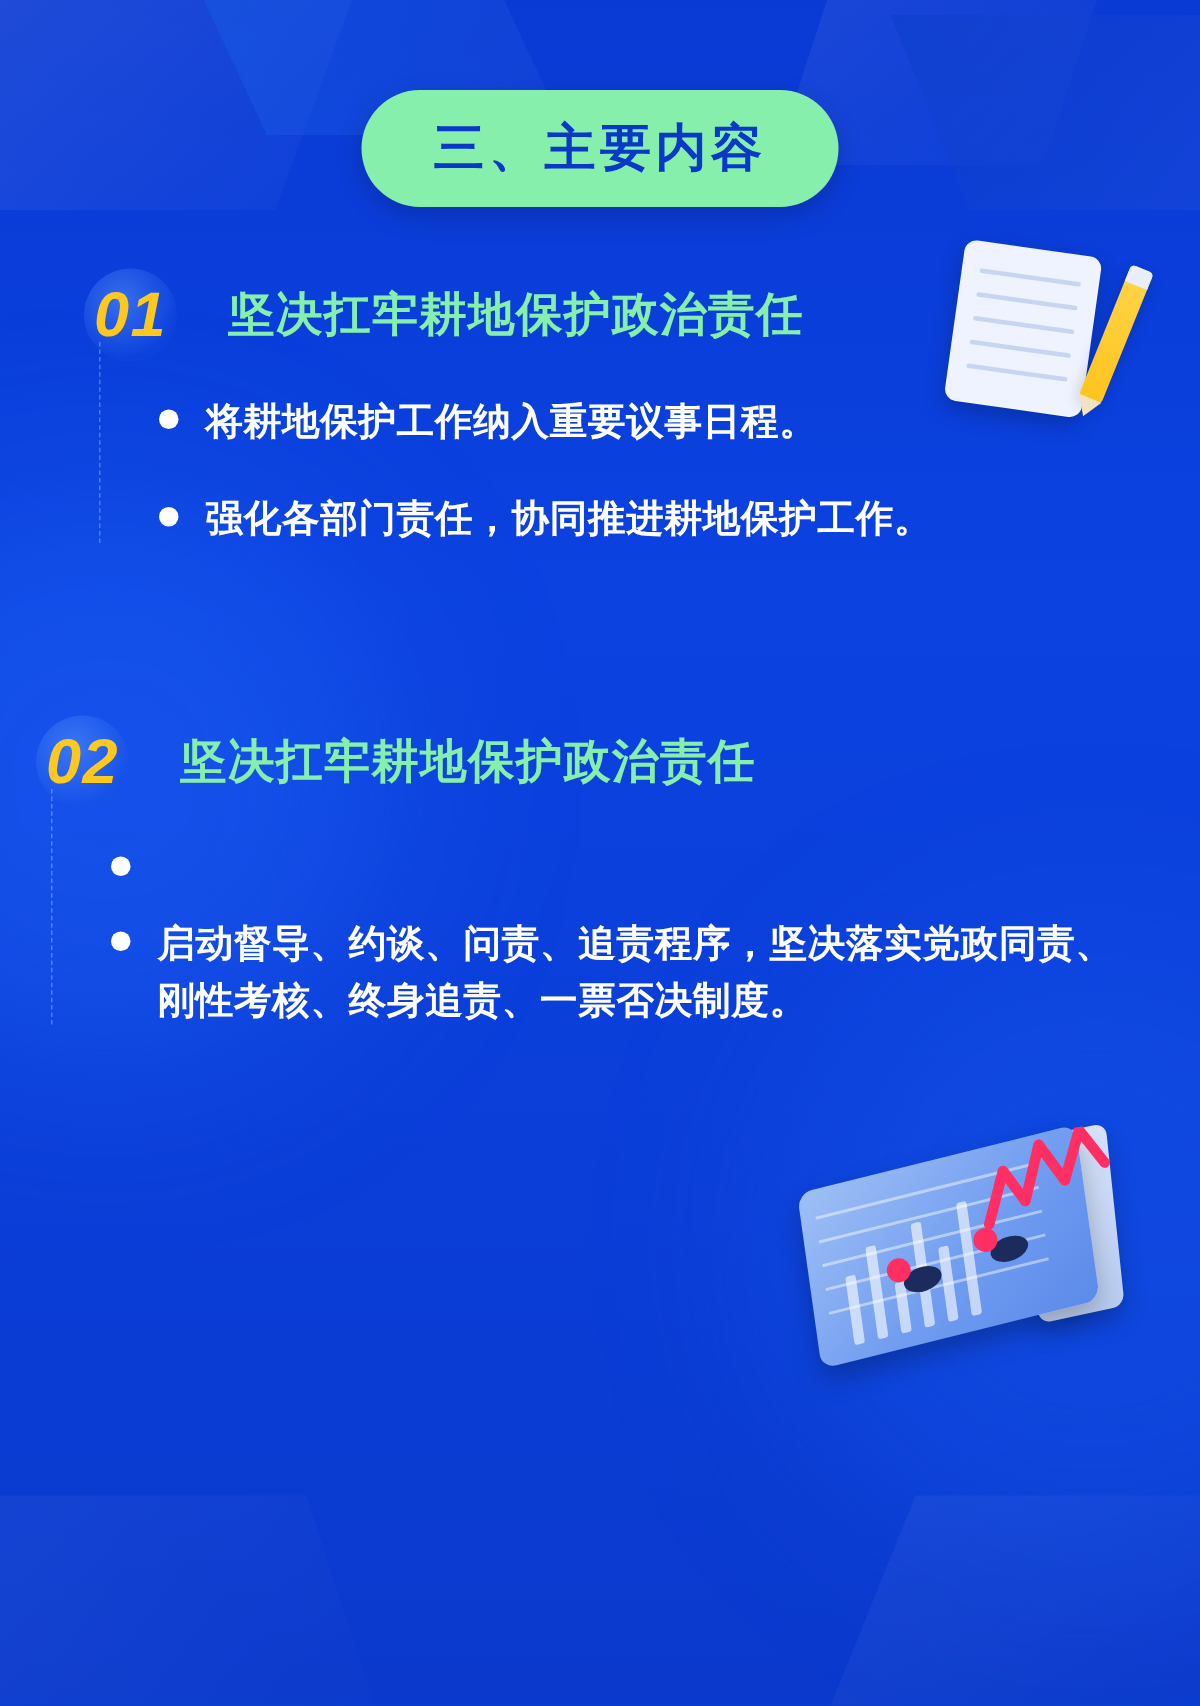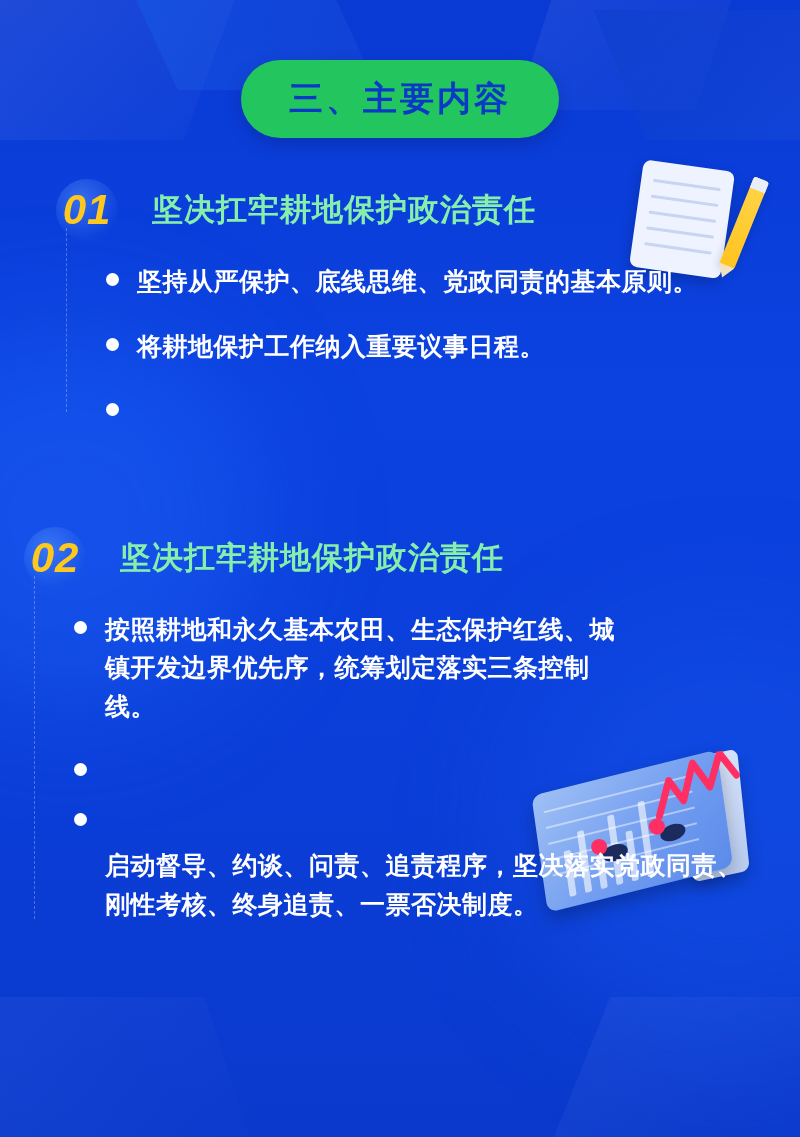--- a/index.html
+++ b/index.html
@@ -74,21 +74,21 @@
   
   .header {
     position: absolute;
     top: 60px;
     left: 0;
     width: 100%;
     display: flex;
     justify-content: center;
   }
   .title-pill {
-    background: #22c55e;
+    background: #86efac;
     color: #0a39c8;
     font-size: 34px;
     font-weight: bold;
     letter-spacing: 3px;
     padding: 16px 48px;
     border-radius: 40px;
     box-shadow: 0 6px 18px rgba(0,0,0,0.18);
     white-space: nowrap;
     text-align: center;
   }
@@ -172,21 +172,21 @@
     box-shadow: 0 0 0 0 rgba(255,255,255,0.0);
   }
   .bullet-text {
     color: #ffffff;
     font-size: 25px;
     font-weight: bold;
     line-height: 1.55;
     letter-spacing: 0.5px;
   }
   .sec2 .bullet-text { max-width: 520px; }
-  .sec2 .bullet.wide .bullet-text { max-width: 640px; margin-top: 44px; }
+  .sec2 .bullet.wide .bullet-text { max-width: 640px; }
 
   .s1 { top: 0; }
   .s2 { margin-top: 112px; padding-left: 16px; }
 
   
   .notepad {
     position: absolute;
     top: 160px;
     right: 52px;
     width: 120px;
@@ -359,47 +359,40 @@
     <div class="section-head">
       <div class="num-badge">
         <div class="halo"></div>
         <div class="num">01</div>
       </div>
       <div class="section-title">坚决扛牢耕地保护政治责任</div>
     </div>
     <div class="bullets">
       <div class="bullet">
         <span class="dot"></span>
-        <span class="bullet-text">坚持从严保护、底线思维、党政同责的基本原则。</span>
+        <span class="bullet-text">将耕地保护工作纳入重要议事日程。</span>
       </div>
       <div class="bullet">
         <span class="dot"></span>
-        <span class="bullet-text">将耕地保护工作纳入重要议事日程。</span>
-      </div>
-      <div class="bullet">
-        <span class="dot"></span>
+        <span class="bullet-text">强化各部门责任，协同推进耕地保护工作。</span>
       </div>
     </div>
   </div>
 
   <div class="section s2 sec2">
     <div class="section-head">
       <div class="num-badge">
         <div class="halo"></div>
         <div class="num">02</div>
       </div>
       <div class="section-title">坚决扛牢耕地保护政治责任</div>
     </div>
     <div class="bullets">
       <div class="bullet">
         <span class="dot"></span>
-        <span class="bullet-text">按照耕地和永久基本农田、生态保护红线、城镇开发边界优先序，统筹划定落实三条控制线。</span>
-      </div>
-      <div class="bullet">
-        <span class="dot"></span>
       </div>
       <div class="bullet wide">
         <span class="dot"></span>
         <span class="bullet-text">启动督导、约谈、问责、追责程序，坚决落实党政同责、刚性考核、终身追责、一票否决制度。</span>
       </div>
     </div>
   </div>
 
 </div>
 

